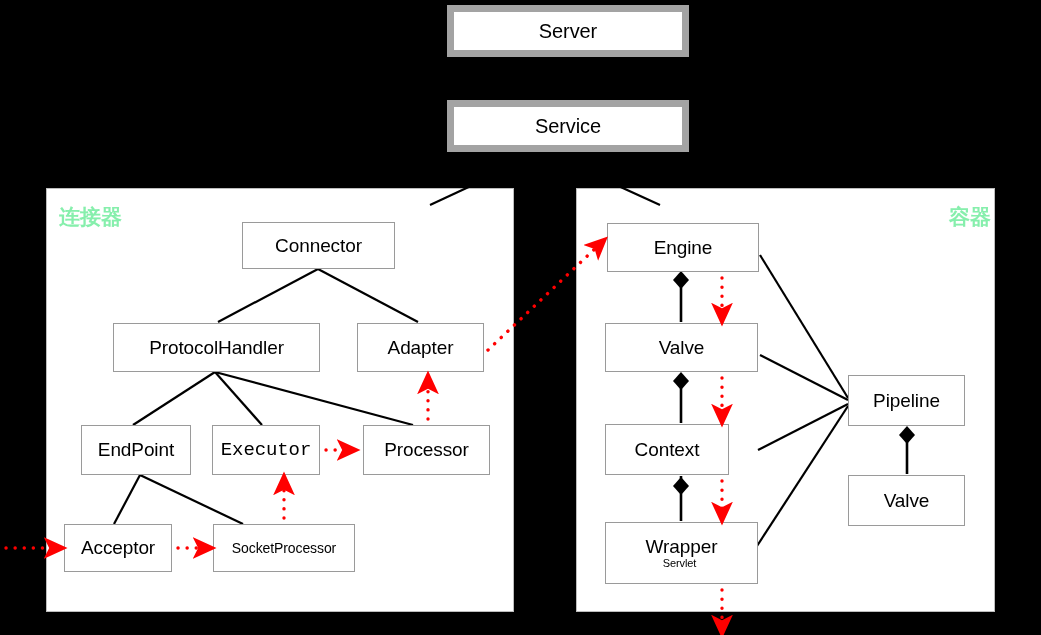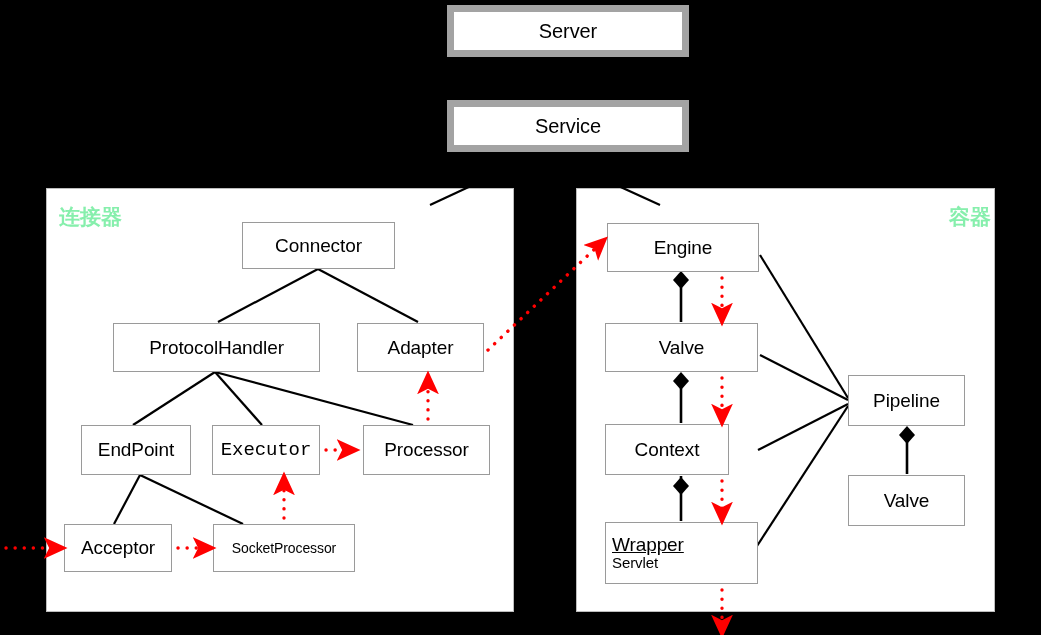--- a/index.html
+++ b/index.html
@@ -51,28 +51,27 @@
     border: 7px solid #a3a3a3;
     margin-left: 24px;
   }
   .node.wrapper-node {
     flex-direction: column;
     align-items: stretch;
     justify-content: center;
     padding: 0 6px;
   }
   .wrapper-main {
-    text-align: left;
+    text-align: center;
     font-size: 19px;
     line-height: 1;
-    text-decoration: underline;
   }
   .wrapper-sub {
-    text-align: left;
-    font-size: 15px;
+    text-align: center;
+    font-size: 11px;
     line-height: 1.1;
     margin-top: 1px;
     padding-right: 4px;
   }
   svg.layer {
     position: absolute;
     left: 0;
     top: 0;
     width: 1041px;
     height: 635px;

